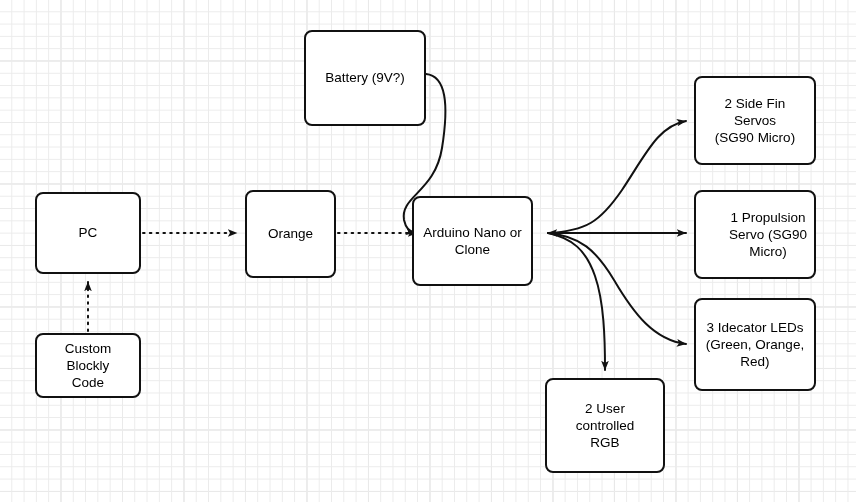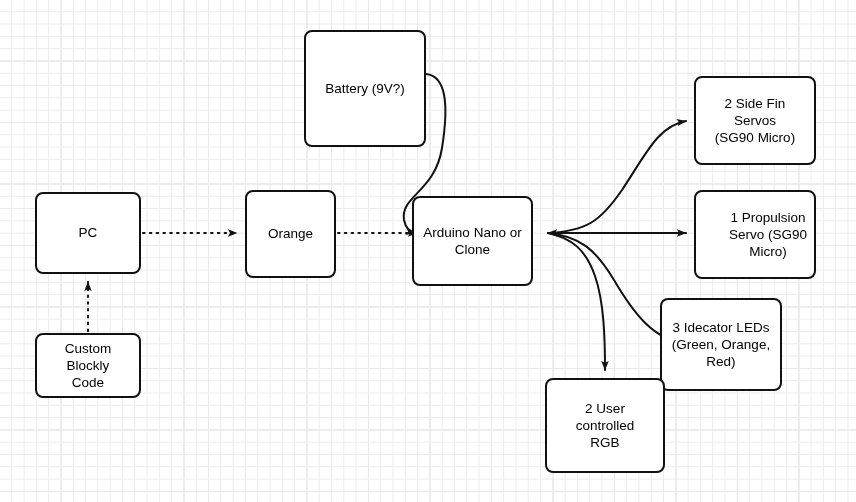--- a/index.html
+++ b/index.html
@@ -98,41 +98,41 @@
   </div>
 
   <div class="node" style="left:35px; top:192px; width:106px; height:82px;">
     <span class="node-label">PC</span>
   </div>
 
   <div class="node" style="left:245px; top:190px; width:91px; height:88px;">
     <span class="node-label">Orange</span>
   </div>
 
-  <div class="node" style="left:304px; top:30px; width:122px; height:117px;">
+  <div class="node" style="left:304px; top:30px; width:122px; height:96px;">
     <span class="node-label">Battery (9V?)</span>
   </div>
 
   <div class="node" style="left:412px; top:196px; width:121px; height:90px;">
     <span class="node-label">Arduino Nano or
 Clone</span>
   </div>
 
   <div class="node" style="left:694px; top:76px; width:122px; height:89px;">
     <span class="node-label">2 Side Fin Servos
 (SG90 Micro)</span>
   </div>
 
   <div class="node" style="left:694px; top:190px; width:122px; height:89px;justify-content:flex-end;">
     <span class="node-label">1 Propulsion
 Servo (SG90
 Micro)</span>
   </div>
 
-  <div class="node" style="left:660px; top:298px; width:122px; height:93px;">
+  <div class="node" style="left:694px; top:298px; width:122px; height:93px;">
     <span class="node-label">3 Idecator LEDs
 (Green, Orange,
 Red)</span>
   </div>
 
   <div class="node" style="left:545px; top:378px; width:120px; height:95px;align-items:center;">
     <span class="node-label">2 User controlled
 RGB</span>
   </div>
 

